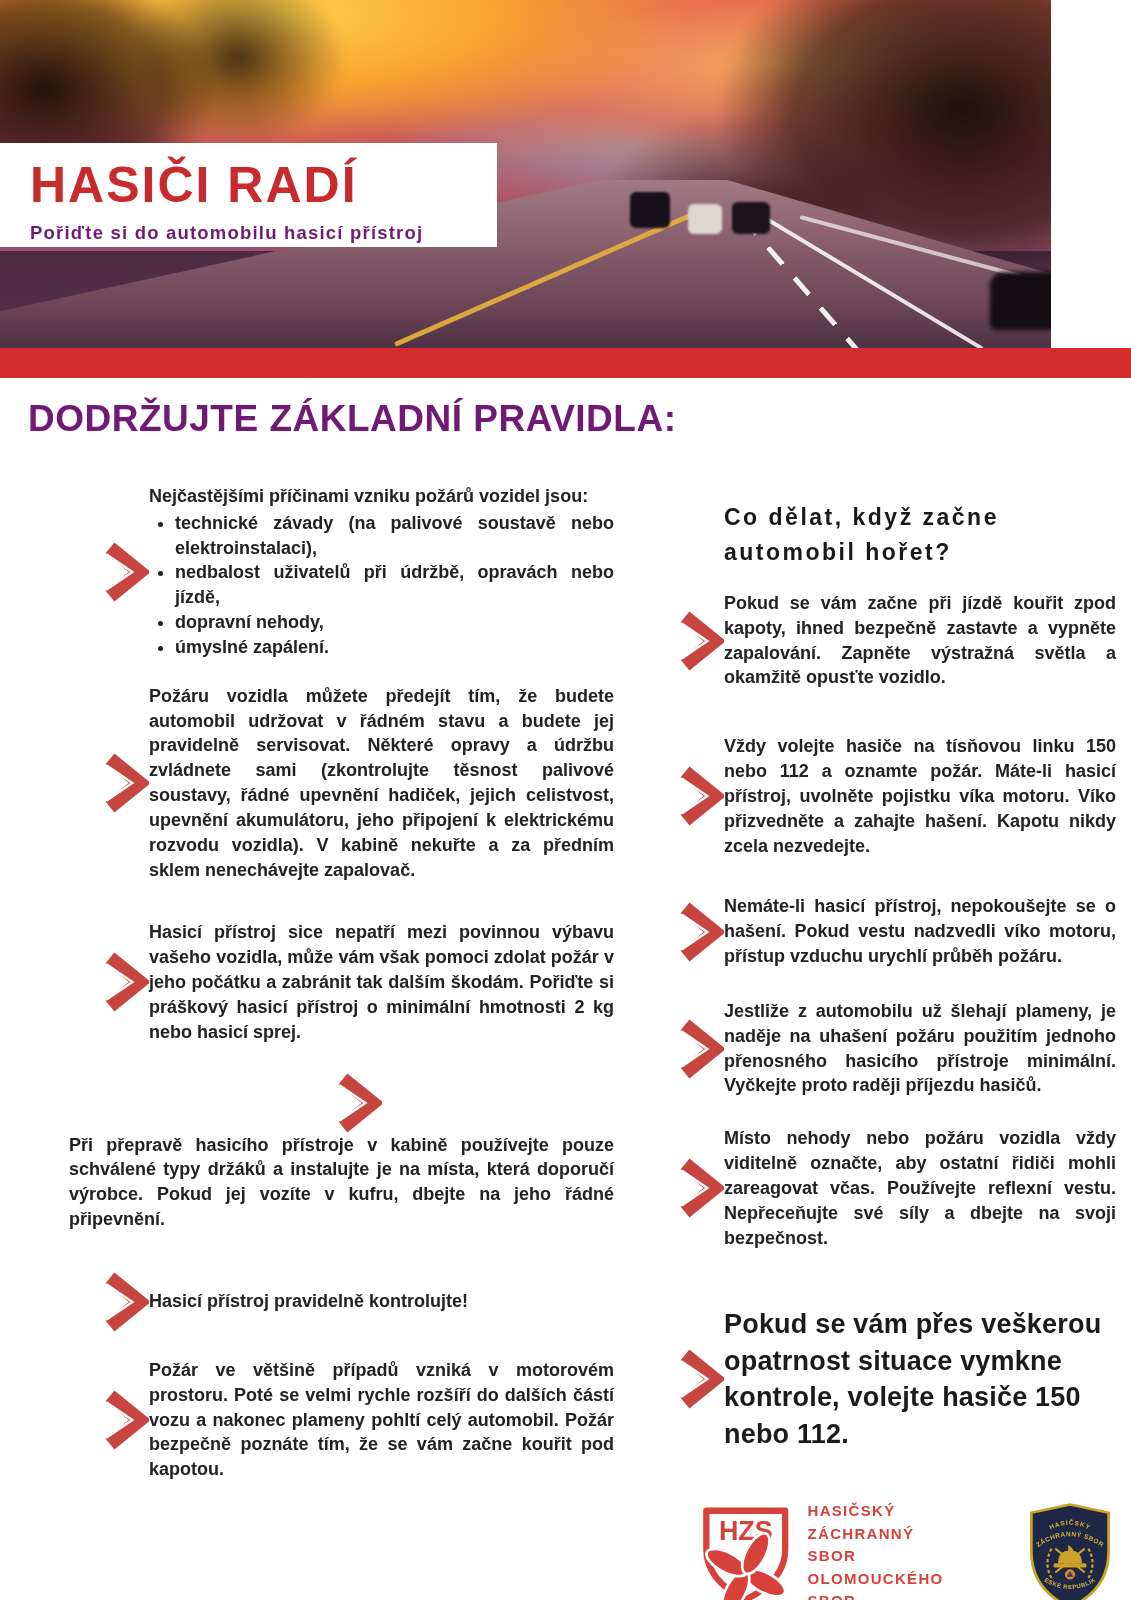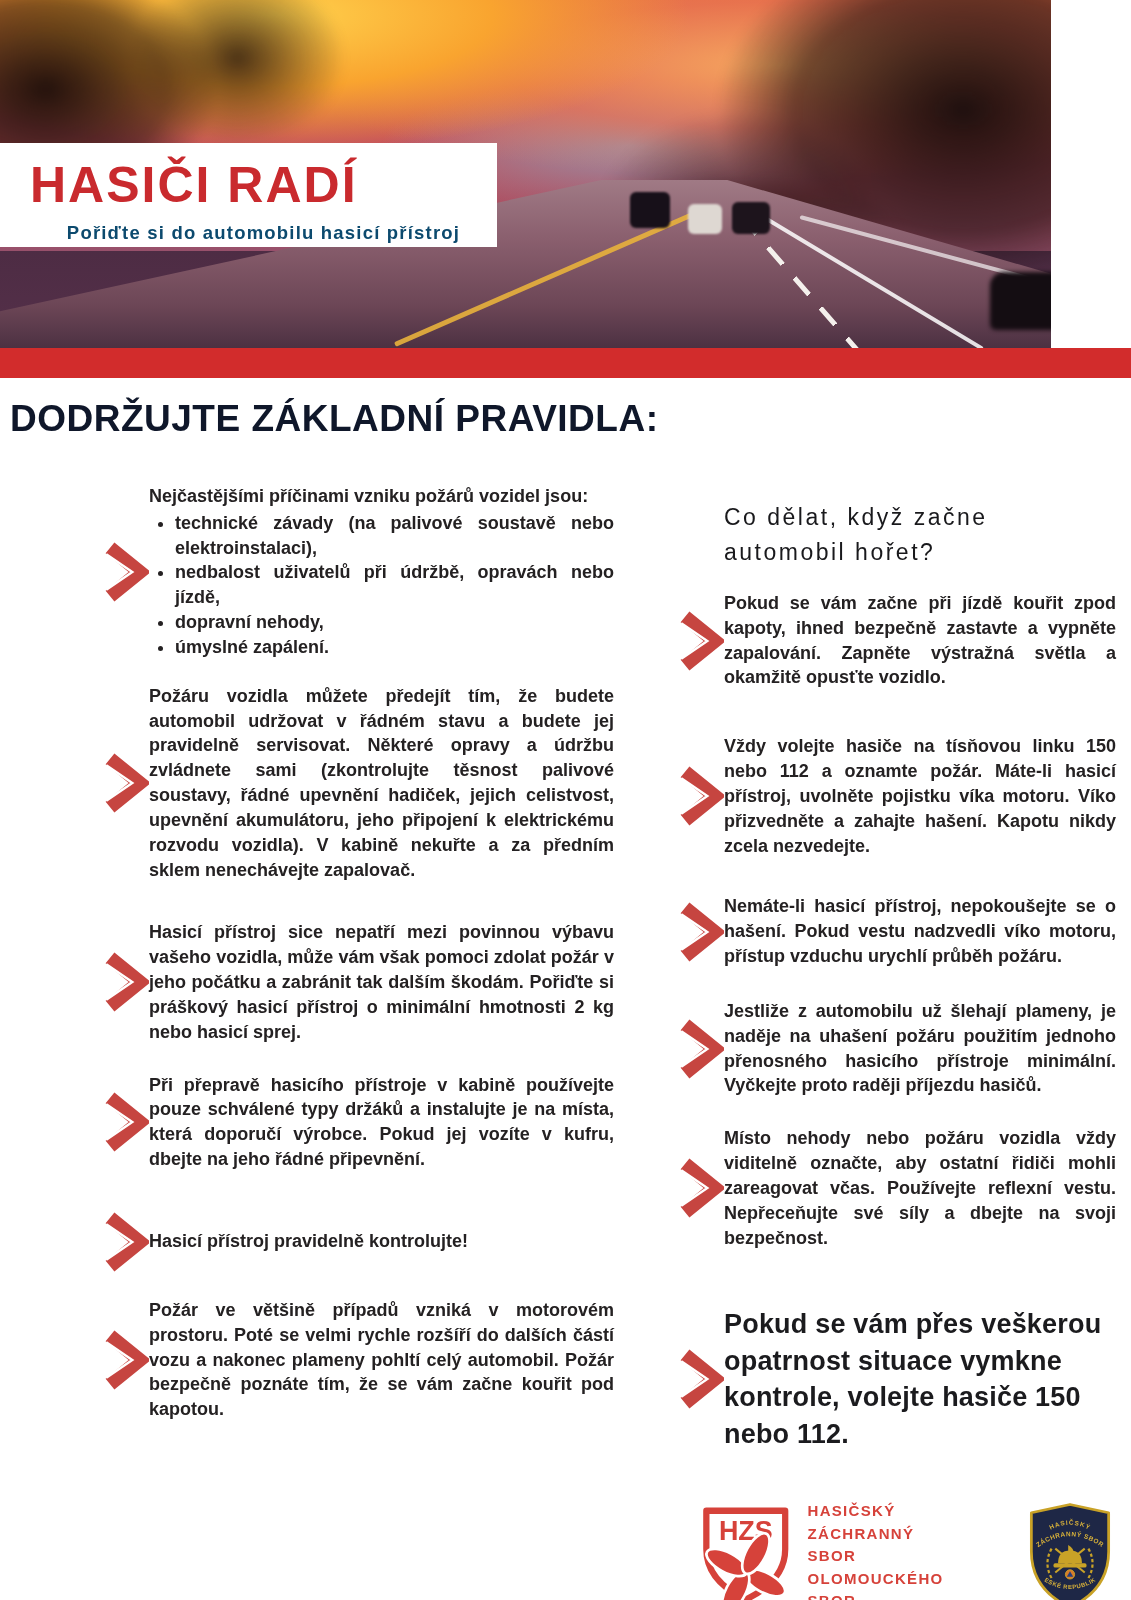--- a/index.html
+++ b/index.html
@@ -67,31 +67,30 @@
     background: #ffffff;
     padding: 17px 0 0 30px;
   }
   .hero-title {
     font-size: 50px; font-weight: bold; letter-spacing: 2px;
     color: #c92a2e; line-height: 1;
   }
   .hero-subtitle {
     margin-top: 12px;
     font-size: 18.5px; font-weight: bold; letter-spacing: 1.2px;
-    color: #0c4a6e;
-    text-align: center;
+    color: #701a75;
   }
 
   .redbar { width: 1131px; height: 30px; background: #d22c2c; }
 
   
   .main-heading {
-    margin: 20px 0 0 10px;
+    margin: 20px 0 0 28px;
     font-size: 37px; font-weight: bold; letter-spacing: 0.5px;
-    color: #0f172a;
+    color: #701a75;
   }
   .columns {
     display: flex; gap: 30px;
     padding: 0 38px; margin-top: 44px; margin-left: 31px;
   }
   .col-left { width: 545px; flex: none; }
   .col-right { flex: 1; }
 
   .item { display: flex; align-items: center; }
   .chev { flex: none; width: 80px; padding-left: 28px; }
@@ -100,28 +99,28 @@
     font-size: 18px; font-weight: 600; line-height: 1.38;
     color: #242122; text-align: justify;
   }
   .item ul { list-style: disc; padding-left: 26px; margin-top: 2px; }
   .item-body { flex: 1; }
 
   
   .l1 { margin-bottom: 24px; }
   .l2 { margin-bottom: 38px; justify-content: center; }
   .l3 { margin-bottom: 28px; }
-  .l4 { margin-bottom: 40px; }
+  .l4 { margin-bottom: 40px; flex-direction: column; }
   .l5 { margin-bottom: 26px; }
 
   
   .right-heading {
     margin: 16px 0 22px 80px;
     max-width: 310px;
-    font-size: 23px; font-weight: normal; letter-spacing: 2.5px;
+    font-size: 23px; font-weight: bold; letter-spacing: 2.5px;
     line-height: 1.5; color: #19191c;
   }
   .r1 { margin-bottom: 44px; }
   .r2 { margin-bottom: 36px; }
   .r3 { margin-bottom: 30px; }
   .r4 { margin-bottom: 28px; }
   .r5 { margin-bottom: 56px; }
   .cta p {
     font-size: 27px; font-weight: bold; line-height: 1.35;
     color: #1b1b1e; text-align: left; letter-spacing: 0.2px;

